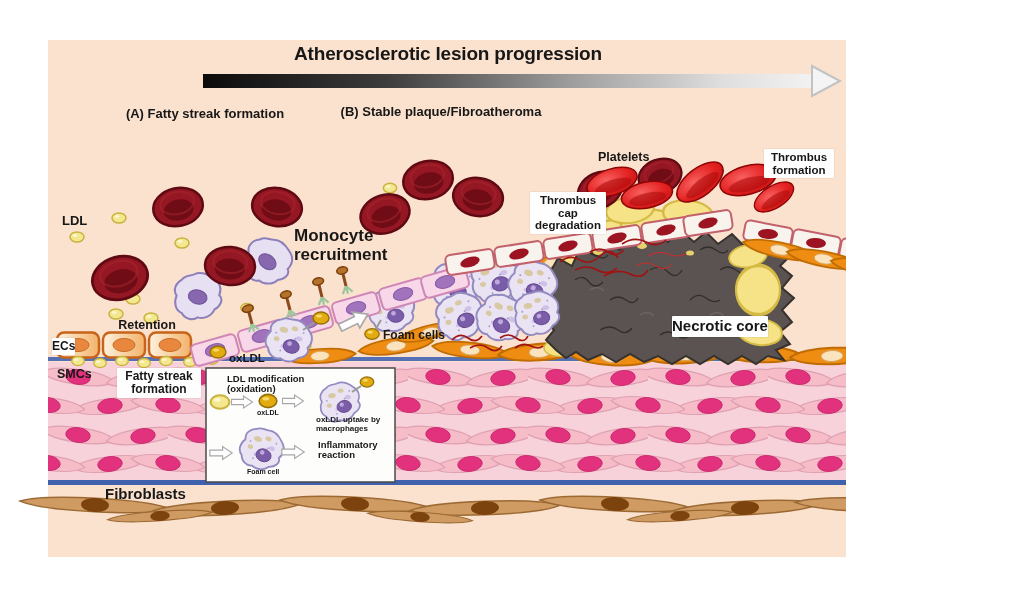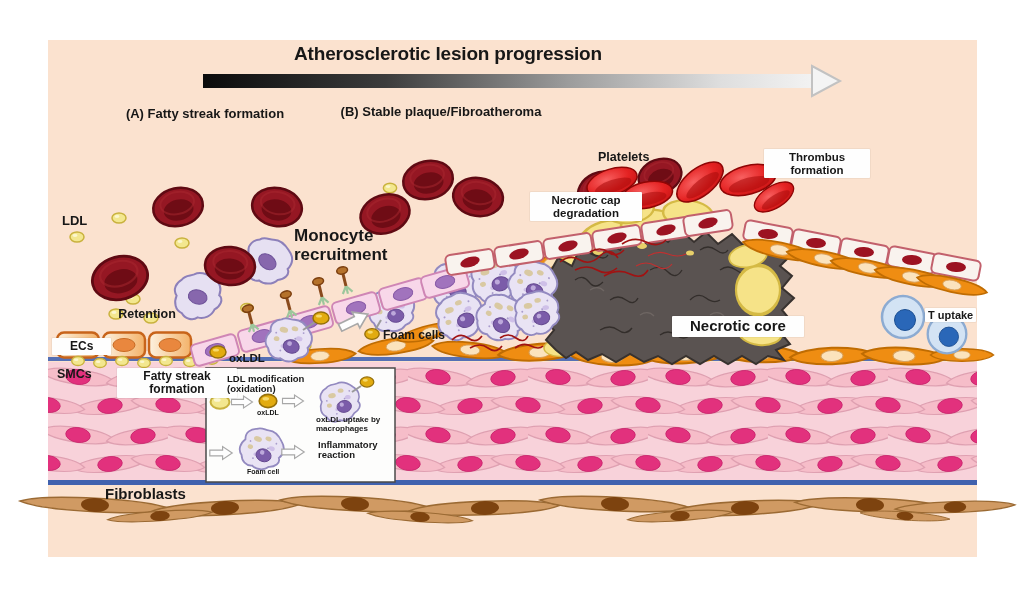--- a/index.html
+++ b/index.html
@@ -1,23 +1,23 @@
 <!DOCTYPE html>
 <html><head>
 <meta charset="utf-8">
 <style>
   html,body{margin:0;padding:0;background:#fff;}
-  #canvas{position:relative;width:1024px;height:608px;background:#ffffff;overflow:hidden;
+  #canvas{position:relative;width:846px;height:608px;background:#ffffff;overflow:hidden;
           font-family:"Liberation Sans",sans-serif;}
   #panel{position:absolute;left:48px;top:40px;width:929px;height:517px;background:#fbe2cf;}
   svg.art{position:absolute;left:0;top:0;width:1024px;height:608px;}
   .lbl{position:absolute;font-weight:bold;color:#171717;line-height:1.1;font-size:12.5px;
        white-space:pre-line;}
   .ctr{text-align:center;}
-  .box{background:#fefefe;padding:2px 18px;border-radius:1px;box-shadow:0 0 0 1px rgba(0,0,0,0.04);}
+  .box{background:#fefefe;padding:2px 0;border-radius:1px;box-shadow:0 0 0 1px rgba(0,0,0,0.04);}
   .title{font-size:19px;letter-spacing:-0.2px;white-space:nowrap;transform:translateX(-50%);}
   .phase{font-size:13px;white-space:nowrap;transform:translateX(-50%);}
   .sm{font-size:9.5px;}
   .xs{font-size:8px;font-weight:bold;}
   .xxs{font-size:7px;font-weight:bold;}
 </style>
 </head>
 <body>
 
 <div id="canvas">
@@ -360,30 +360,30 @@
       <use href="#barrow" transform="translate(293,452) scale(0.8)"></use>
     </g>
   </svg>
 
   <div class="lbl title" style="left:448px;top:44px;">Atherosclerotic lesion progression</div>
 
   <div class="lbl phase" style="left:205px;top:107px;">(A) Fatty streak formation</div>
   <div class="lbl phase" style="left:441px;top:105px;">(B) Stable plaque/Fibroatheroma</div>
 
   <div class="lbl" style="left:62px;top:214px;font-size:13px;">LDL</div>
-  <div class="lbl ctr" style="left:108px;top:308px;width:78px;">Retention</div>
+  <div class="lbl ctr" style="left:108px;top:319px;width:78px;">Retention</div>
   <div class="lbl box" style="left:52px;top:338px;font-size:12px;">ECs</div>
   <div class="lbl" style="left:57px;top:368px;font-size:12.5px;text-align:center;">SMCs</div>
   <div class="lbl" style="left:57px;top:486px;font-size:15px;margin-left:48px;">Fibroblasts</div>
   <div class="lbl box ctr" style="left:117px;top:368px;width:84px;font-size:12px;">Fatty streak formation</div>
   <div class="lbl ctr" style="left:294px;top:227px;width:74px;font-size:17px;">Monocyte recruitment</div>
   <div class="lbl" style="left:229px;top:352px;font-size:11.5px;">oxLDL</div>
   <div class="lbl" style="left:383px;top:329px;font-size:12px;">Foam cells</div>
   <div class="lbl" style="left:598px;top:151px;font-size:12.5px;">Platelets</div>
-  <div class="lbl box ctr" style="left:530px;top:192px;width:76px;font-size:11.5px;">Necrotic cap degradation</div>
+  <div class="lbl box ctr" style="left:530px;top:192px;width:76px;font-size:11.5px;">Thrombus cap degradation</div>
   <div class="lbl box ctr" style="left:764px;top:149px;width:70px;font-size:11.5px;">Thrombus formation</div>
   <div class="lbl box" style="left:672px;top:316px;font-size:15px;">Necrotic core</div>
   <div class="lbl box" style="left:925px;top:308px;font-size:11px;padding:1px 3px;">T uptake</div>
 
   <div class="lbl sm" style="left:227px;top:374px;width:82px;">LDL modification (oxidation)</div>
   <div class="lbl xxs" style="left:257px;top:409px;">oxLDL</div>
   <div class="lbl xs" style="left:316px;top:416px;width:74px;">oxLDL uptake by macrophages</div>
   <div class="lbl sm" style="left:318px;top:440px;width:64px;">Inflammatory reaction</div>
   <div class="lbl xxs" style="left:247px;top:468px;">Foam cell</div>
 </div>

